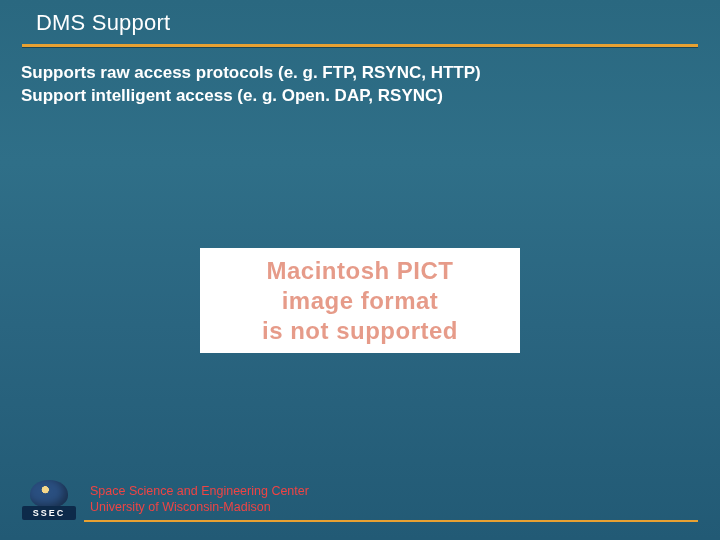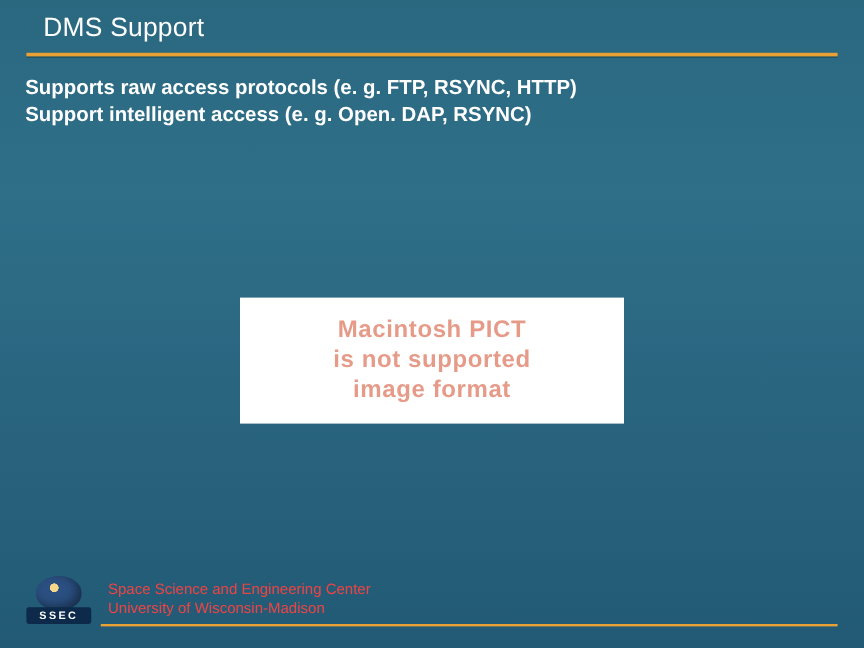--- a/index.html
+++ b/index.html
@@ -43,21 +43,21 @@
     flex-direction: column;
     align-items: center;
     justify-content: center;
     gap: 2px;
   }
   .pict-line {
     color: #d24a2a;
     opacity: 0.55;
     font-family: Arial, Helvetica, sans-serif;
     font-weight: 700;
-    font-size: 20px;
+    font-size: 24px;
     letter-spacing: 0.5px;
   }
   .footer {
     position: absolute;
     left: 0;
     right: 0;
     bottom: 12px;
     padding: 0 22px;
   }
   .footer-rule {
@@ -150,22 +150,22 @@
 </div>
 <hr class="title-rule">
 
 <div class="body-text">
   <div>Supports raw access protocols (e. g. FTP, RSYNC, HTTP)</div>
   <div>Support intelligent access (e. g. Open. DAP, RSYNC)</div>
 </div>
 
 <div class="pict-box">
   <div class="pict-line">Macintosh PICT</div>
+  <div class="pict-line">image format</div>
   <div class="pict-line">is not supported</div>
-  <div class="pict-line">image format</div>
 </div>
 
 <div class="footer">
   <div class="footer-row">
     <div class="footer-left">
       <div class="ssec-logo">
         <div class="globe"></div>
         <div class="bar">SSEC</div>
       </div>
       <div class="footer-text">

